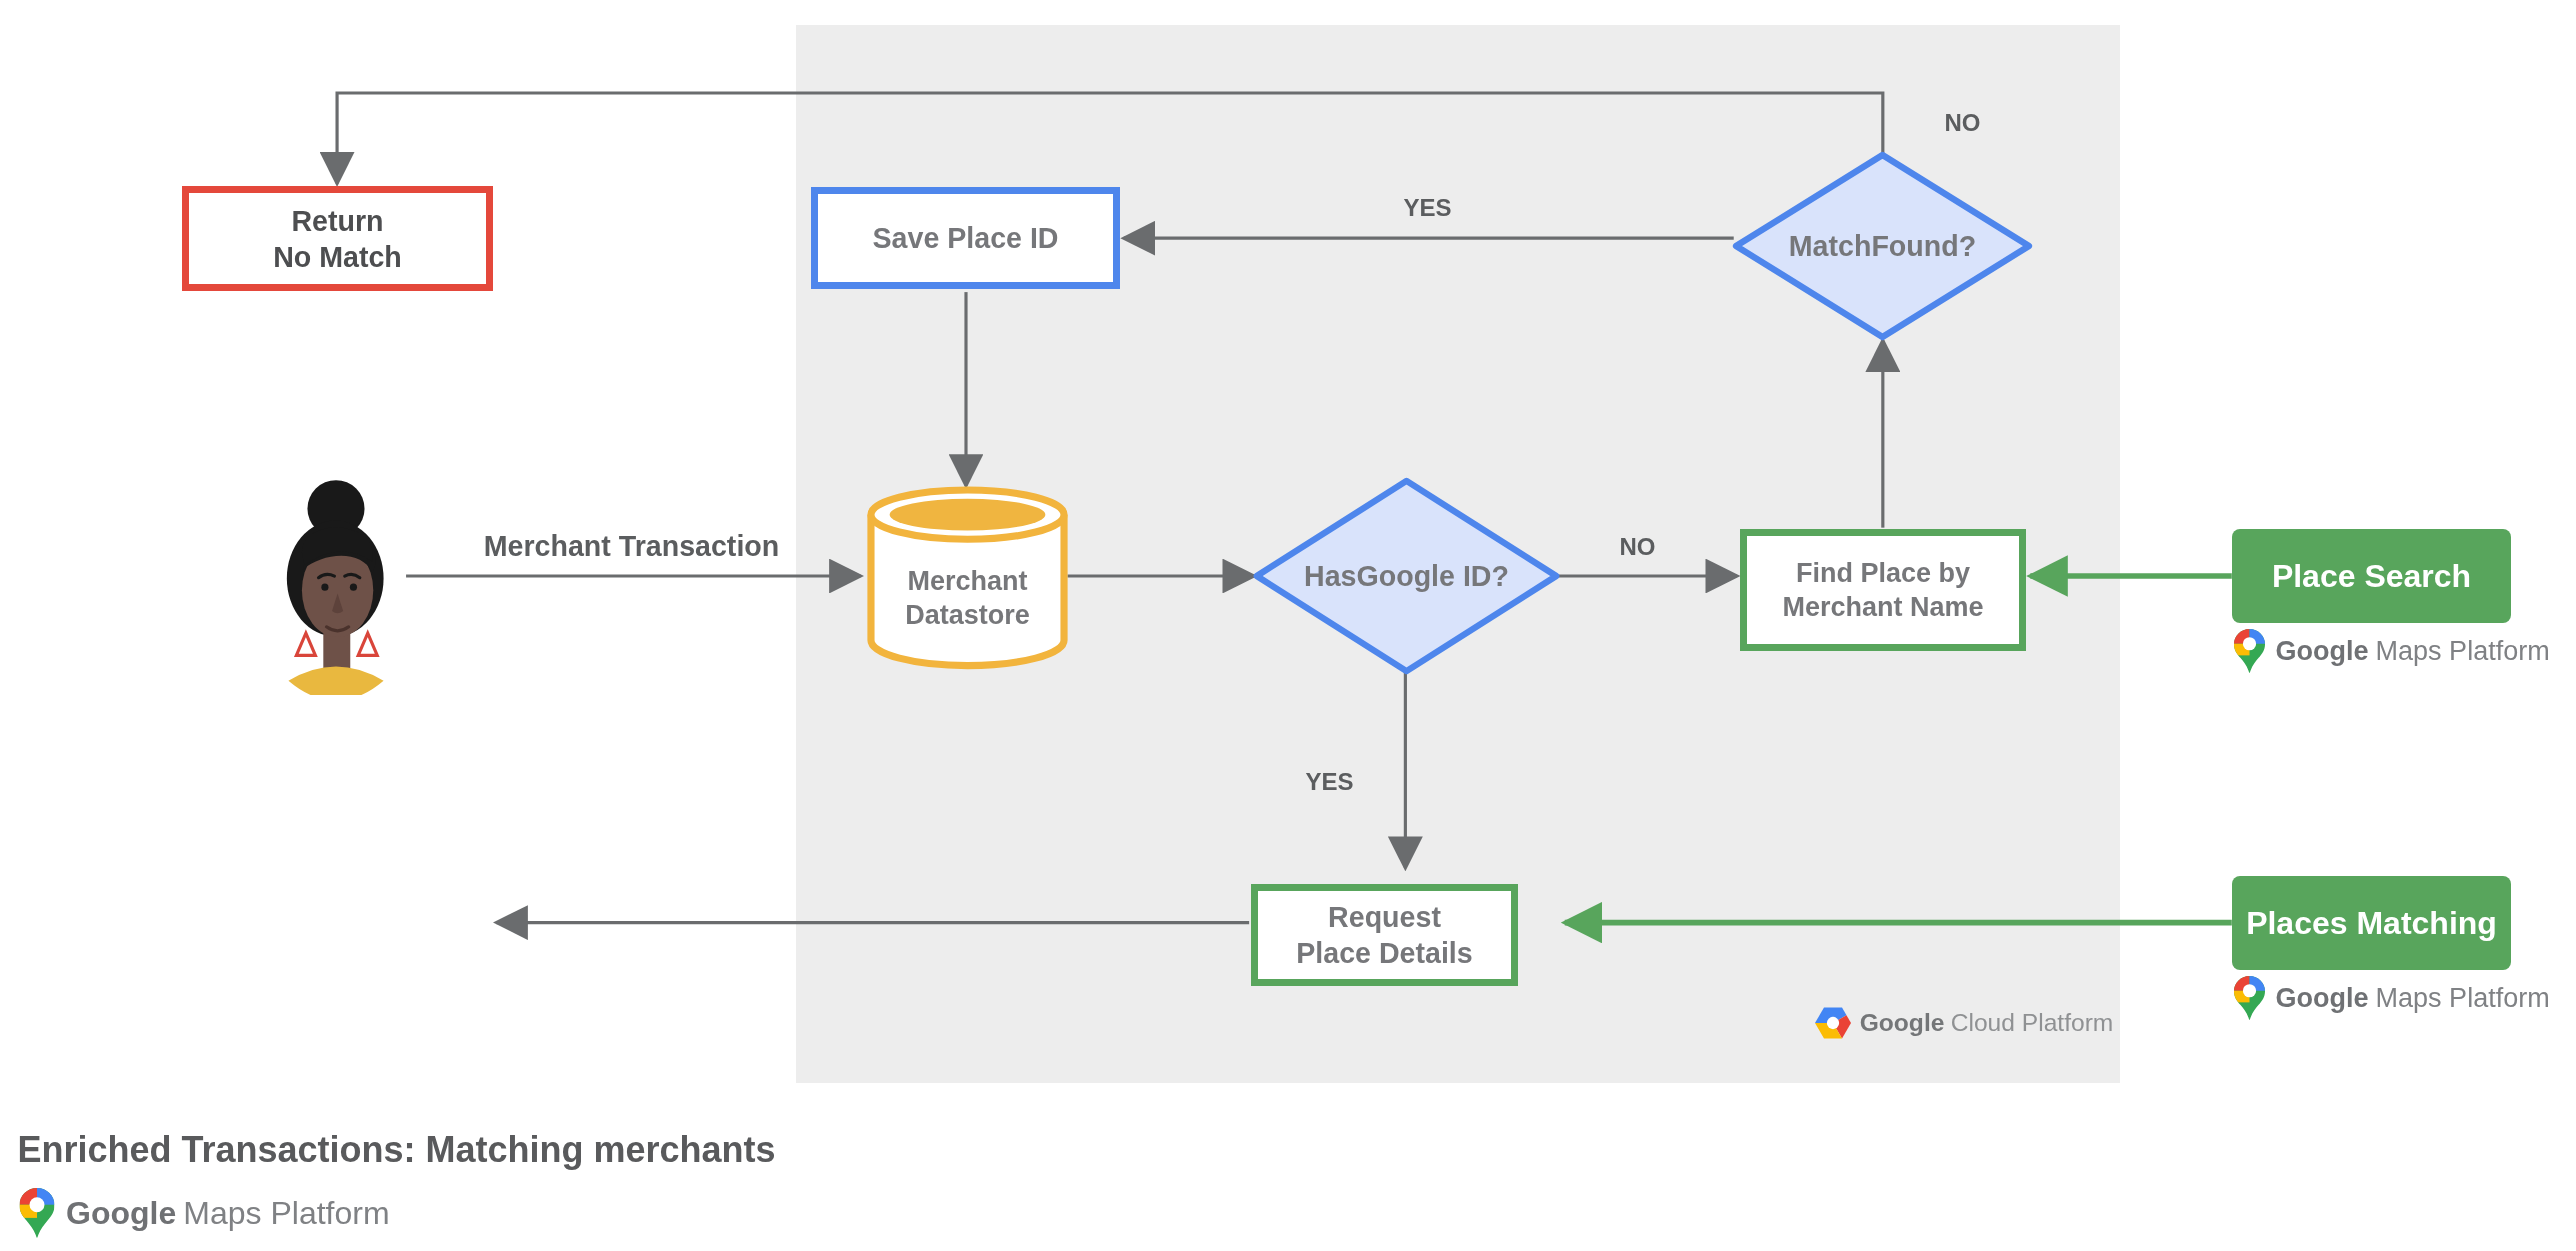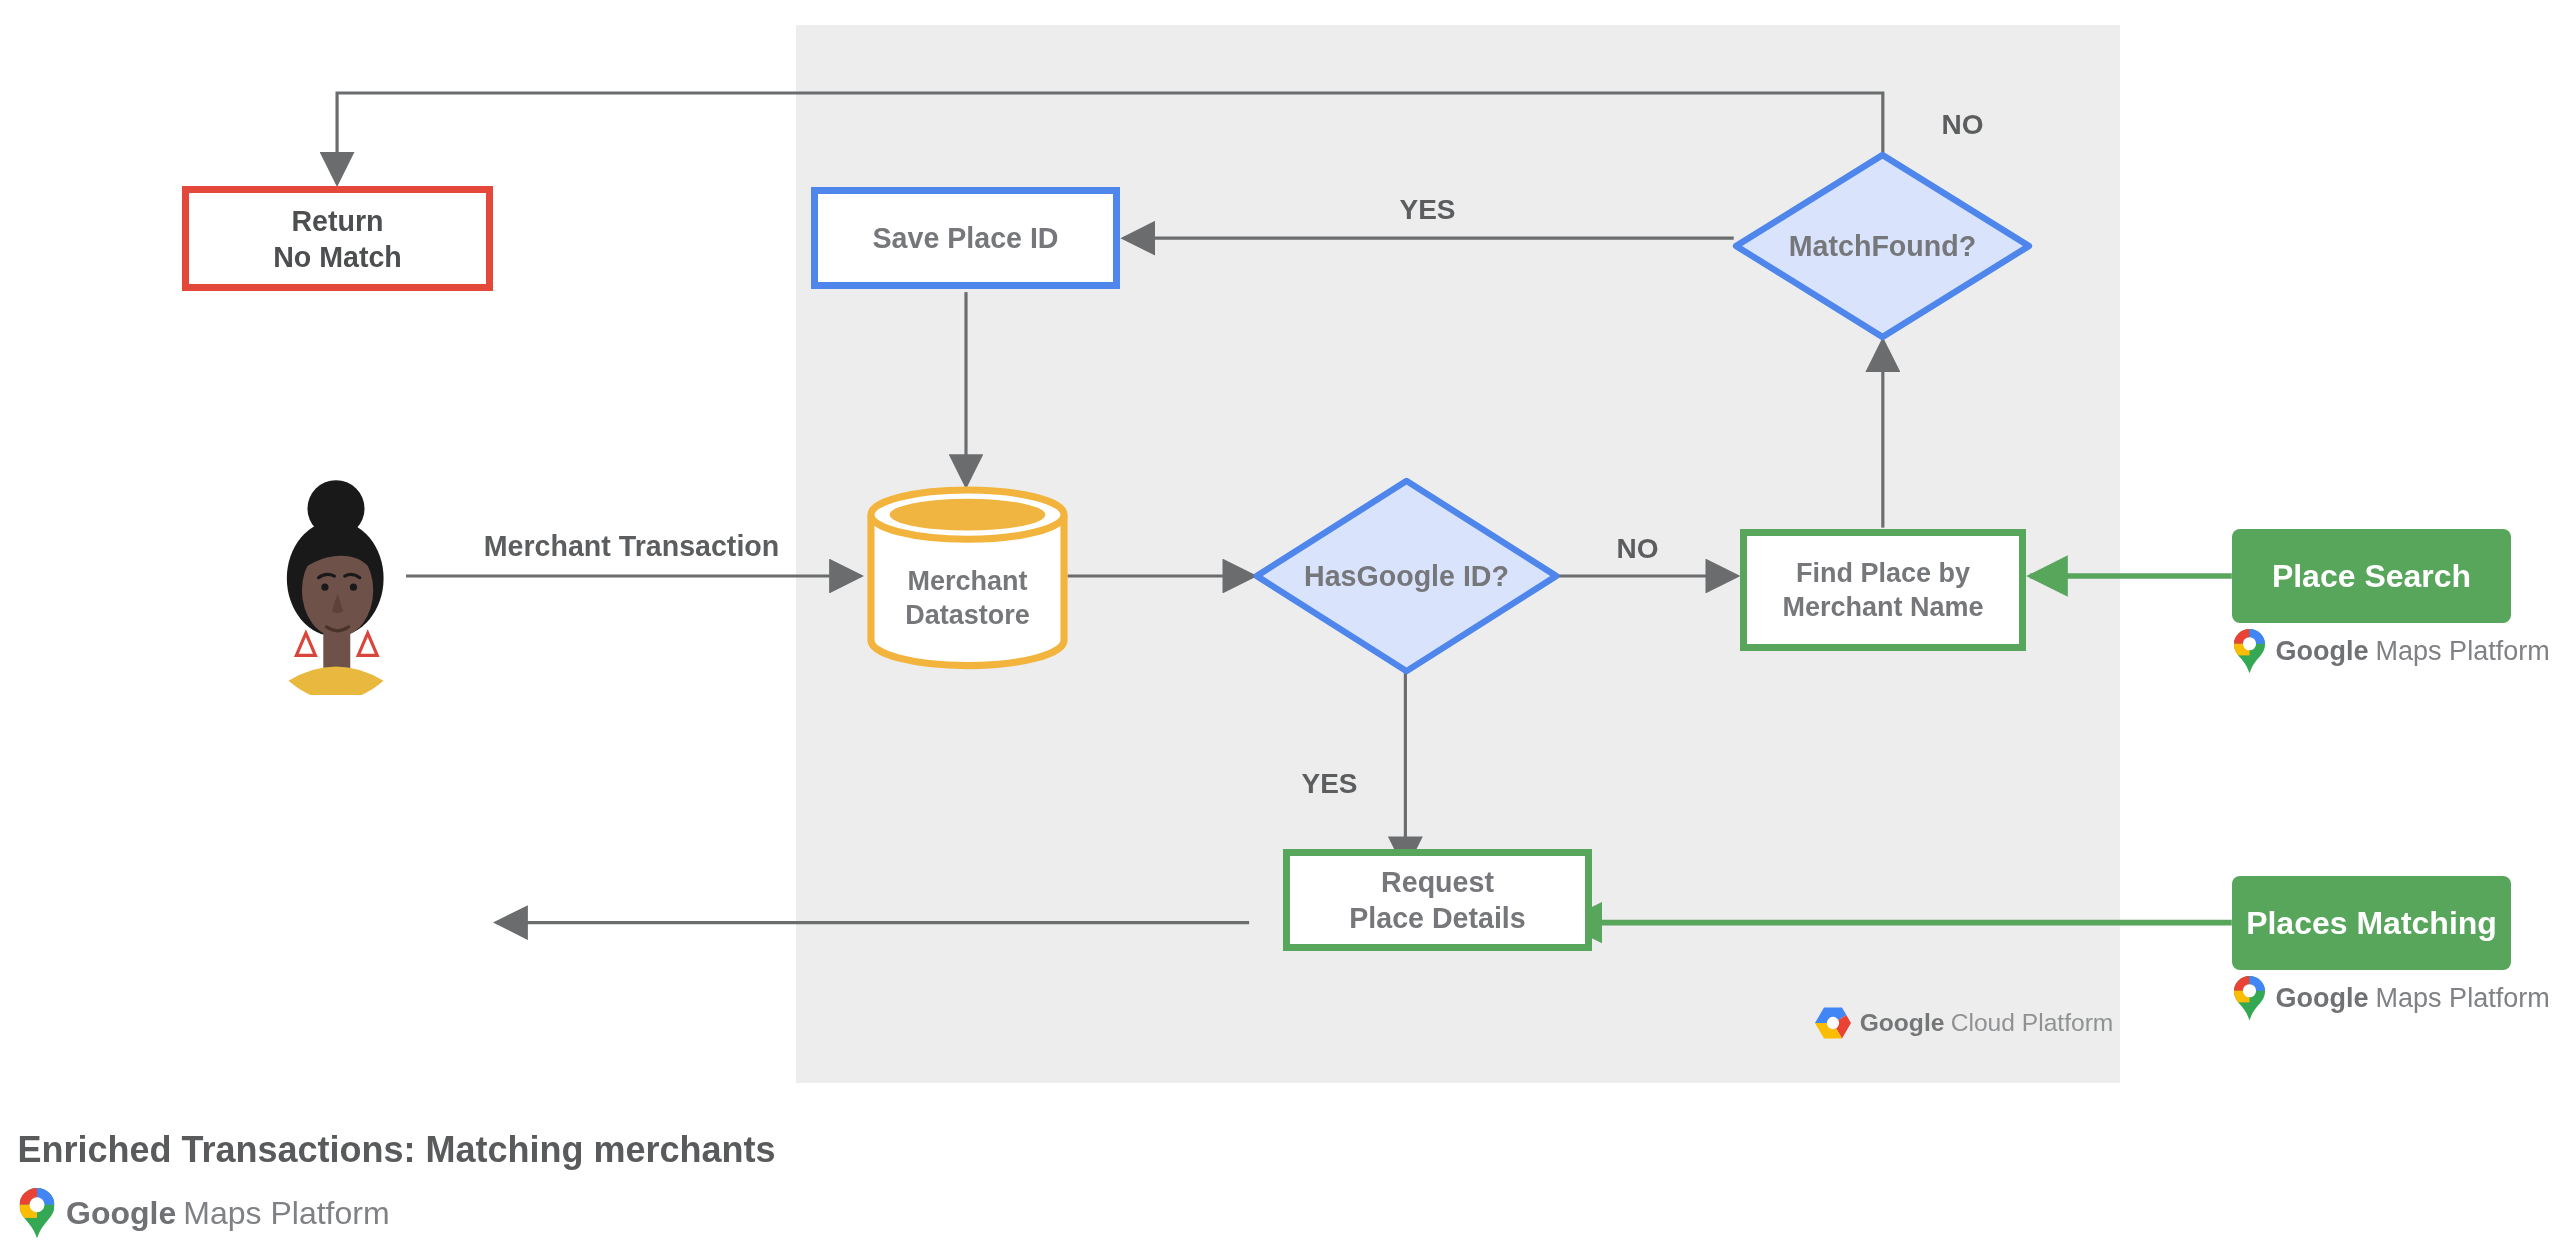--- a/index.html
+++ b/index.html
@@ -21,21 +21,21 @@
   .b-green{border:7.1px solid #58A55C;}
   .api-btn{
     position:absolute;background:#58A55C;border-radius:8px;box-sizing:border-box;
     display:flex;align-items:center;justify-content:center;
     color:#ffffff;font-weight:700;font-size:32px;
   }
   .diamond-label{
     position:absolute;display:flex;align-items:center;justify-content:center;
     font-weight:700;font-size:28.6px;line-height:36px;text-align:center;color:#76777A;
   }
-  .edge-label{position:absolute;font-weight:700;font-size:28px;color:#5B5D5F;text-align:center;}
+  .edge-label{position:absolute;font-weight:700;font-size:24px;color:#5B5D5F;text-align:center;}
   .cyl-label{
     position:absolute;display:flex;flex-direction:column;align-items:center;justify-content:center;
     font-weight:700;font-size:27px;line-height:34px;text-align:center;color:#76777A;
   }
   .logo-row{position:absolute;display:flex;align-items:center;justify-content:space-between;}
   .maps-text{font-size:27px;color:#7F8184;white-space:nowrap;}
   .maps-text .g{font-weight:700;color:#6F7174;}
   .maps-text .r{margin-left:7.1px;font-weight:400;}
   .gcp-text{font-size:24.6px;white-space:nowrap;}
   .gcp-text .g{font-weight:700;color:#747678;}
@@ -85,21 +85,21 @@
   <div class="node dark b-red" style="left:182px;top:186px;width:311px;height:105px;">
     <span>Return</span>
     <span>No Match</span>
   </div>
 
   <div class="node b-green" style="left:1740px;top:529px;width:286px;height:122px;font-size:27px;line-height:34px;">
     <span>Find Place by</span>
     <span>Merchant Name</span>
   </div>
 
-  <div class="node b-green" style="left:1251px;top:849px;width:309px;height:102px;margin-left:32px;">
+  <div class="node b-green" style="left:1251px;top:884px;width:267px;height:102px;">
     <span>Request</span>
     <span>Place Details</span>
   </div>
 
 
   <svg style="position:absolute;left:1732px;top:151px;" width="301" height="190" viewBox="0 0 380 240">
     <polygon points="190,5 375,120 190,235 5,120" fill="#D9E3FB" stroke="#4E86EC" stroke-width="8" stroke-linejoin="round"></polygon>
   </svg>
   <div class="diamond-label" style="left:1732px;top:151px;width:301px;height:190px;">
     <span>Match</span>

